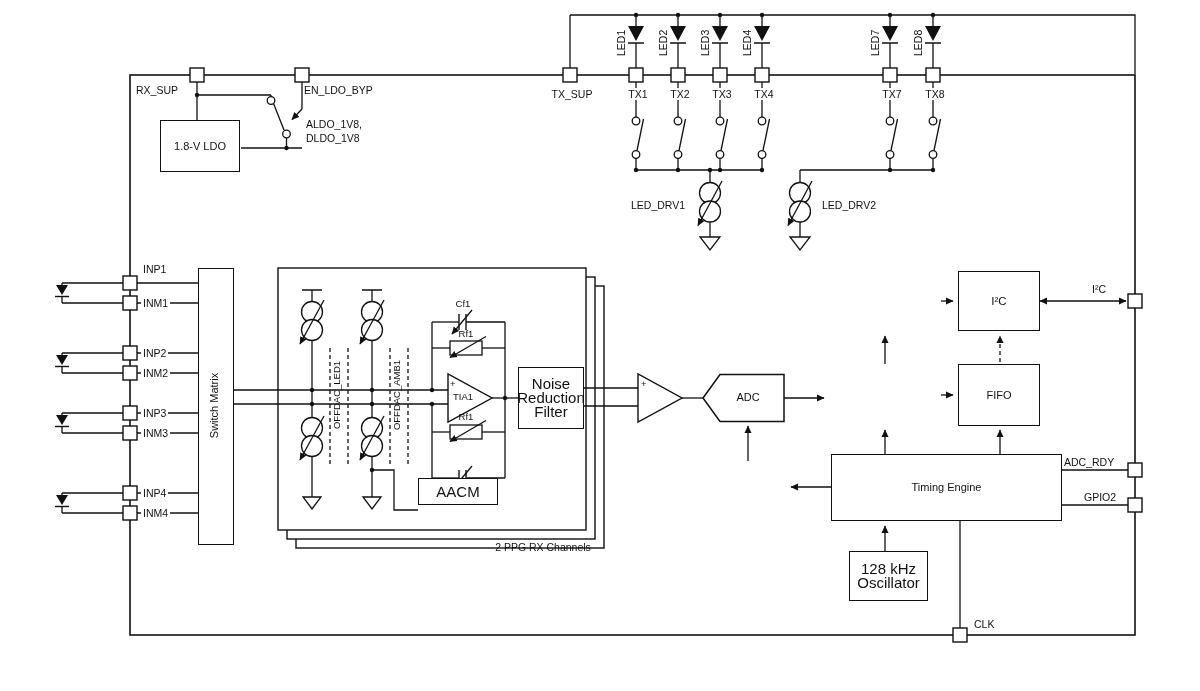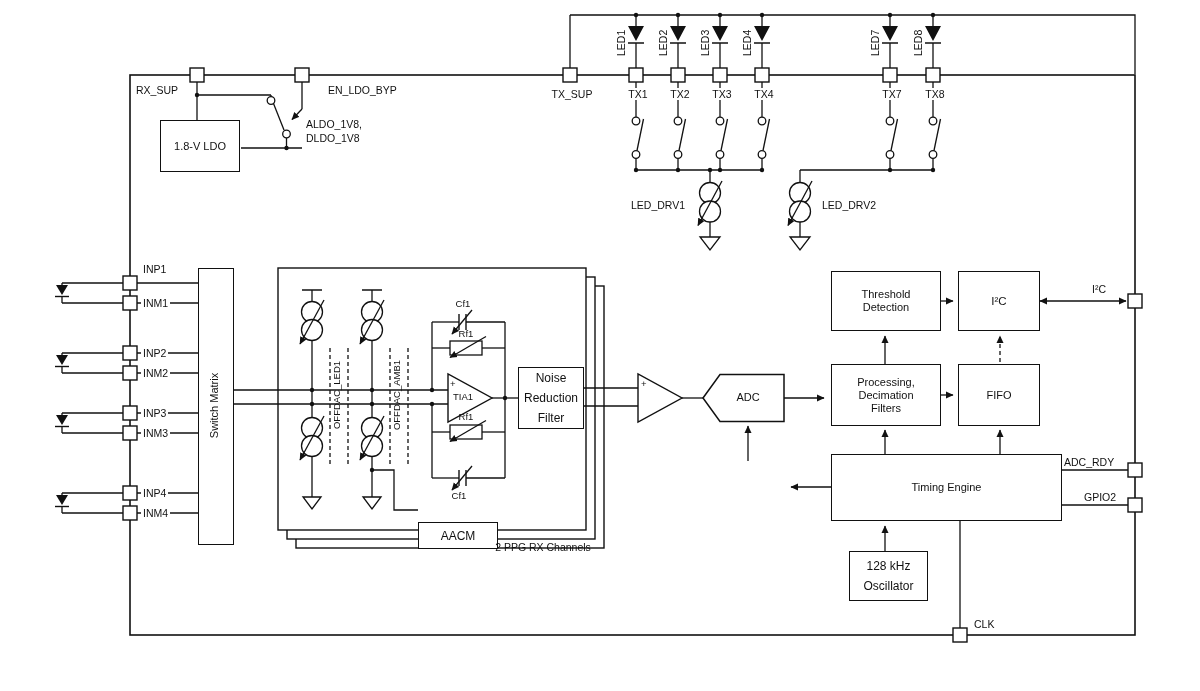--- a/index.html
+++ b/index.html
@@ -8,21 +8,21 @@
   #canvas svg{position:absolute;left:0;top:0}
   .lbl{position:absolute;font:10.5px/12px "Liberation Sans",sans-serif;white-space:nowrap;color:#111}
   .bgw{background:#fff;padding:0 2px}
   .ctr{text-align:center}
   .wrap{white-space:normal}
   .rot{transform-origin:0 0;transform:rotate(-90deg)}
   .s95{font-size:9.5px;line-height:11px}
   .blk{position:absolute;box-sizing:border-box;border:1.5px solid #111;background:#fff;
        display:flex;align-items:center;justify-content:center;text-align:center;
        font:11px/13px "Liberation Sans",sans-serif;padding:11px;color:#111}
-  .f105{font-size:12px;line-height:20px}
+  .f105{font-size:15px;line-height:14px}
   .f115{font-size:11.5px}
 </style>
 </head>
 <body>
 
 <div id="canvas">
 
 <svg width="1200" height="691" viewBox="0 0 1200 691">
 <defs>
   <marker id="ah" markerUnits="userSpaceOnUse" markerWidth="8" markerHeight="8" refX="7" refY="4" orient="auto-start-reverse">
@@ -341,21 +341,21 @@
     <rect x="123" y="506" width="14" height="14"></rect>
     <rect x="1128" y="294" width="14" height="14"></rect>
     <rect x="1128" y="463" width="14" height="14"></rect>
     <rect x="1128" y="498" width="14" height="14"></rect>
     <rect x="953" y="628" width="14" height="14"></rect>
   </g>
 </g>
 </svg>
 
 <div class="lbl" style="left:136px;top:84px">RX_SUP</div>
-<div class="lbl" style="left:328px;top:84px">EN_LDO_BYP</div>
+<div class="lbl" style="left:304px;top:84px">EN_LDO_BYP</div>
 <div class="blk" style="left:160px;top:120px;width:80px;height:52px">1.8-V LDO</div>
 <div class="lbl wrap" style="left:306px;top:118px;width:76px;line-height:13.5px">ALDO_1V8, DLDO_1V8</div>
 
 <div class="lbl bgw ctr" style="left:544px;top:88px;width:52px">TX_SUP</div>
 <div class="lbl bgw ctr" style="left:614px;top:88px;width:44px">TX1</div>
 <div class="lbl bgw ctr" style="left:656px;top:88px;width:44px">TX2</div>
 <div class="lbl bgw ctr" style="left:698px;top:88px;width:44px">TX3</div>
 <div class="lbl bgw ctr" style="left:740px;top:88px;width:44px">TX4</div>
 <div class="lbl bgw ctr" style="left:868px;top:88px;width:44px">TX7</div>
 <div class="lbl bgw ctr" style="left:911px;top:88px;width:44px">TX8</div>
@@ -387,29 +387,27 @@
 
 <div class="lbl ctr s95" style="left:449px;top:298px;width:28px">Cf1</div>
 <div class="lbl ctr s95" style="left:452px;top:328px;width:28px">Rf1</div>
 <div class="lbl ctr s95" style="left:452px;top:411px;width:28px">Rf1</div>
 <div class="lbl ctr s95" style="left:445px;top:490px;width:28px">Cf1</div>
 
 <div class="lbl s95" style="left:450px;top:378px">+</div>
 <div class="lbl ctr s95" style="left:446px;top:391px;width:34px">TIA1</div>
 
 <div class="blk f105" style="left:518px;top:367px;width:66px;height:62px">Noise Reduction Filter</div>
-<div class="blk f105" style="left:418px;top:522px;width:80px;height:27px">AACM</div>
+<div class="blk f105" style="left:418px;top:478px;width:80px;height:27px">AACM</div>
 <div class="lbl ctr" style="left:468px;top:541px;width:150px">2 PPG RX Channels</div>
 
 <div class="lbl s95" style="left:641px;top:378px">+</div>
 <div class="lbl ctr" style="left:712px;top:391px;width:72px;font-size:11px">ADC</div>
 
-<div class="blk" style="left:831px;top:271px;width:110px;height:60px">Threshold Detection</div>
 <div class="blk f115" style="left:958px;top:271px;width:82px;height:60px">I²C</div>
-<div class="blk" style="left:831px;top:364px;width:110px;height:62px">Processing, Decimation Filters</div>
 <div class="blk" style="left:831px;top:454px;width:231px;height:67px">Timing Engine</div>
 <div class="blk" style="left:958px;top:364px;width:82px;height:62px">FIFO</div>
 <div class="blk f105" style="left:849px;top:551px;width:79px;height:50px">128 kHz Oscillator</div>
 
 <div class="lbl" style="left:1092px;top:283px">I²C</div>
 <div class="lbl" style="left:1064px;top:456px">ADC_RDY</div>
 <div class="lbl" style="left:1084px;top:491px">GPIO2</div>
 <div class="lbl" style="left:974px;top:618px">CLK</div>
 
 </div>

